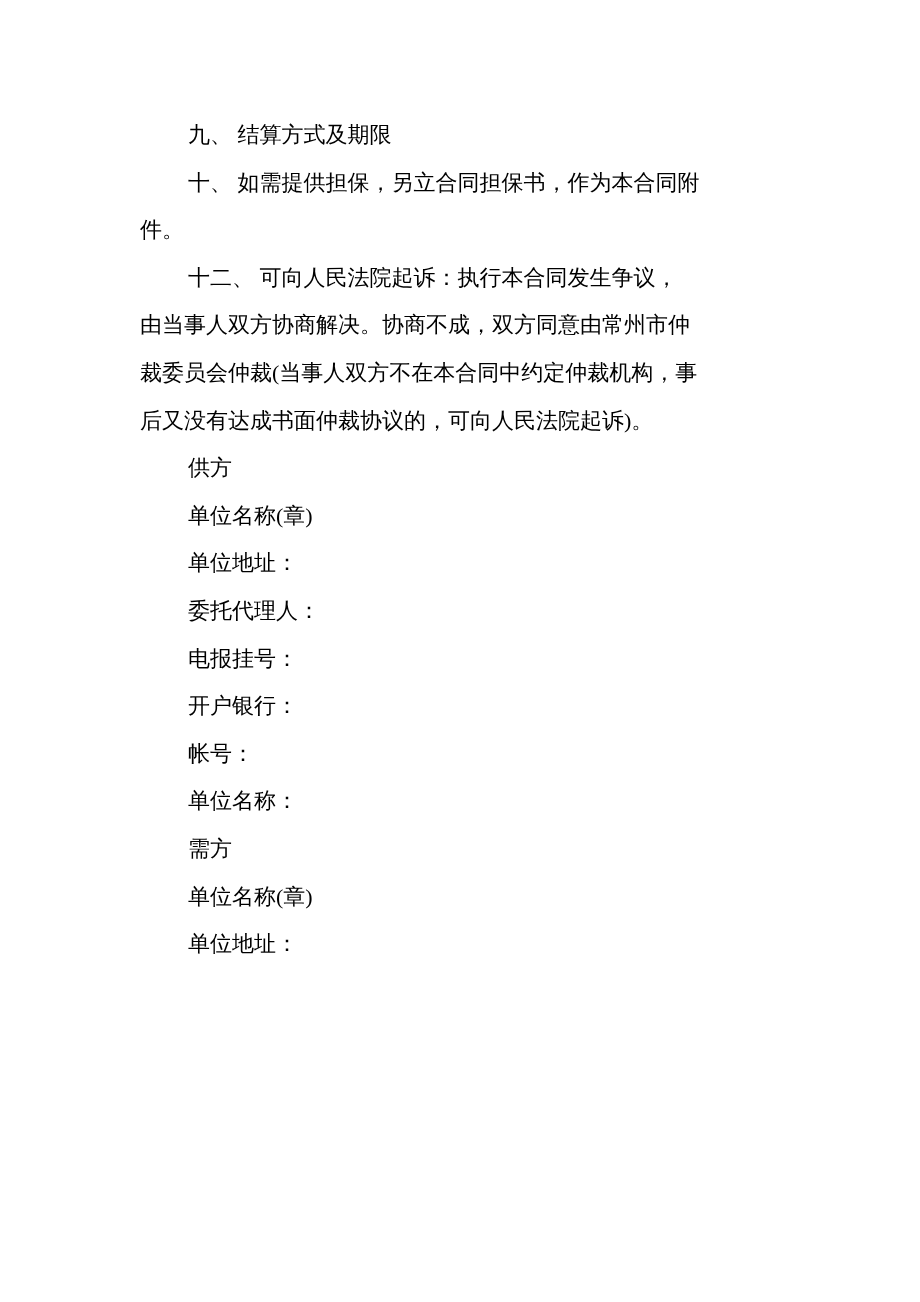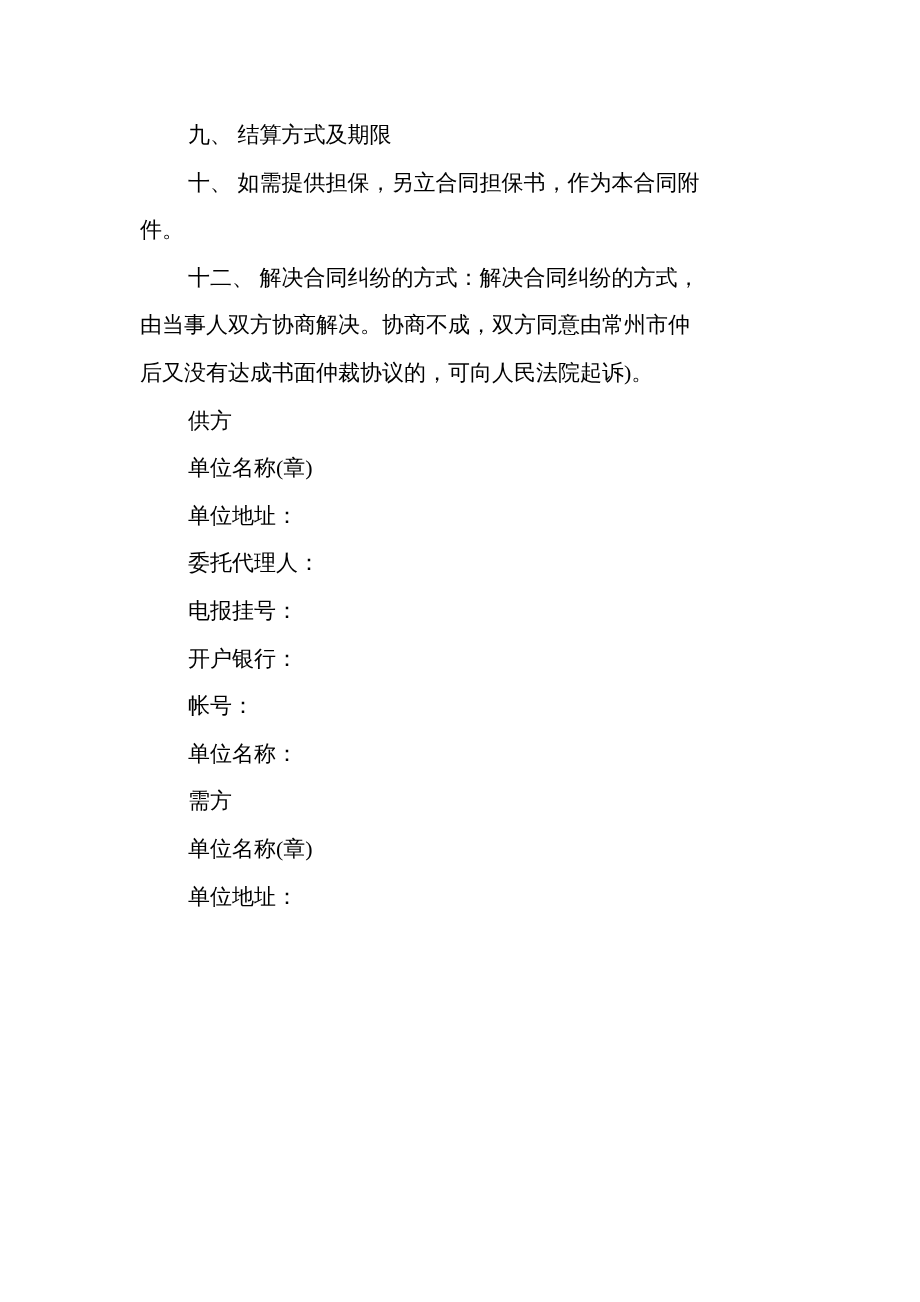--- a/index.html
+++ b/index.html
@@ -37,22 +37,23 @@
 </style>
 </head>
 <body>
 
 <div class="doc-page">
   <div class="doc-body">
 
   <div class="doc-line first-line">九、 结算方式及期限</div>
       <div class="doc-line first-line">十、 如需提供担保，另立合同担保书，作为本合同附</div>
       <div class="doc-line">件。</div>
-      <div class="doc-line first-line">十二、 解决合同纠纷的方式：解决合同纠纷的方式，</div>
+      <div class="doc-line first-line">十二、 可向人民法院起诉：执行本合同发生争议，</div>
       <div class="doc-line">由当事人双方协商解决。协商不成，双方同意由常州市仲</div>
+      <div class="doc-line">裁委员会仲裁(当事人双方不在本合同中约定仲裁机构，事</div>
       <div class="doc-line">后又没有达成书面仲裁协议的，可向人民法院起诉)。</div>
       <div class="doc-line first-line">供方</div>
       <div class="doc-line first-line">单位名称(章)</div>
       <div class="doc-line first-line">单位地址：</div>
       <div class="doc-line first-line">委托代理人：</div>
       <div class="doc-line first-line">电报挂号：</div>
       <div class="doc-line first-line">开户银行：</div>
       <div class="doc-line first-line">帐号：</div>
       <div class="doc-line first-line">单位名称：</div>
       <div class="doc-line first-line">需方</div>

